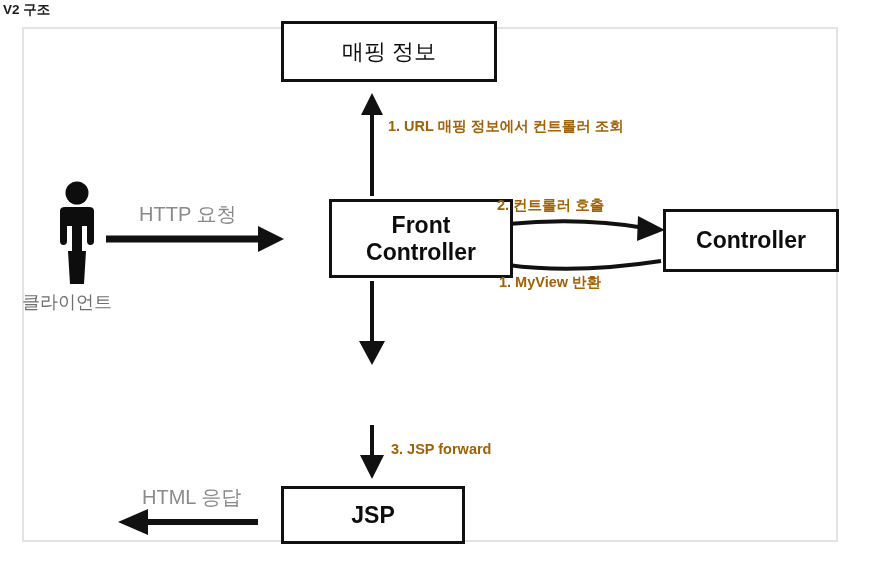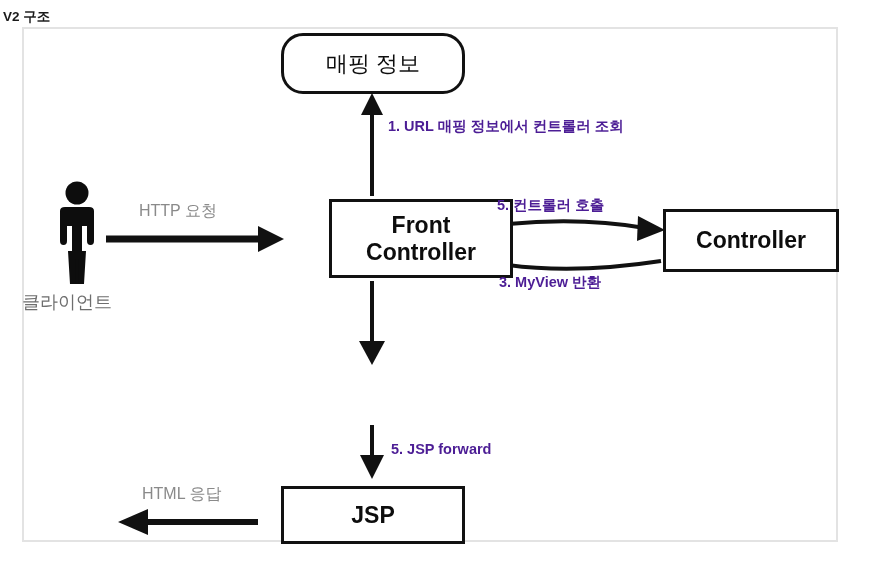--- a/index.html
+++ b/index.html
@@ -18,21 +18,21 @@
     width: 869px;
     height: 563px;
     overflow: hidden;
     background: #ffffff;
   }
 
   
   .page-title {
     position: absolute;
     left: 3px;
-    top: 8px;
+    top: 1px;
     font-size: 13.5px;
     font-weight: bold;
     color: #1a1a1a;
     letter-spacing: 0px;
     white-space: nowrap;
   }
 
   
   .diagram-frame {
     position: absolute;
@@ -55,39 +55,39 @@
     align-items: center;
     justify-content: center;
     text-align: center;
     color: #0d0d0d;
     font-weight: bold;
     line-height: 1.16;
   }
   .node-box.ko { font-size: 22px; font-weight: 500; }
   .node-box.en { font-size: 23px; font-weight: bold; }
 
-  #box-mapping      { left: 281px; top: 33px;  width: 184px; height: 61px; border-radius: 22px; }
+  #box-mapping      { left: 281px; top: 21px;  width: 216px; height: 61px; }
   #box-front        { left: 281px; top: 199px; width: 184px; height: 79px; margin-left: 48px; }
   #box-controller   { left: 663px; top: 209px; width: 176px; height: 63px; }
   #box-myview       { left: 281px; top: 363px; width: 184px; height: 60px; }
   #box-jsp          { left: 281px; top: 486px; width: 184px; height: 58px; }
 
   
   .lbl {
     position: absolute;
     white-space: nowrap;
     color: #7d7d7d;
   }
   .lbl.step {
     font-size: 14.5px;
     font-weight: bold;
-    color: #4c1d95;
+    color: #a16207;
   }
   .lbl.side {
-    font-size: 16px;
+    font-size: 20px;
     font-weight: 400;
     color: #8a8a8a;
   }
   .lbl.client {
     font-size: 18px;
     font-weight: 400;
     color: #6e6e6e;
   }
 
   #lbl-step1 { left: 388px; top: 117px; }
@@ -180,24 +180,24 @@
 
   <div class="node-box en" id="box-controller">Controller</div>
 
 
   <div class="node-box en" id="box-jsp">JSP</div>
 
   <div class="lbl side" id="lbl-http">HTTP 요청</div>
 
   <div class="lbl step" id="lbl-step1">1. URL 매핑 정보에서 컨트롤러 조회</div>
 
-  <div class="lbl step" id="lbl-step2">5. 컨트롤러 호출</div>
-
-  <div class="lbl step" id="lbl-step3">3. MyView 반환</div>
-
-
-  <div class="lbl step" id="lbl-step5">5. JSP forward</div>
+  <div class="lbl step" id="lbl-step2">2. 컨트롤러 호출</div>
+
+  <div class="lbl step" id="lbl-step3">1. MyView 반환</div>
+
+
+  <div class="lbl step" id="lbl-step5">3. JSP forward</div>
 
   <div class="lbl client" id="lbl-client">클라이언트</div>
 
   <div class="lbl side" id="lbl-html">HTML 응답</div>
 
 </div>
 
 </body></html>

